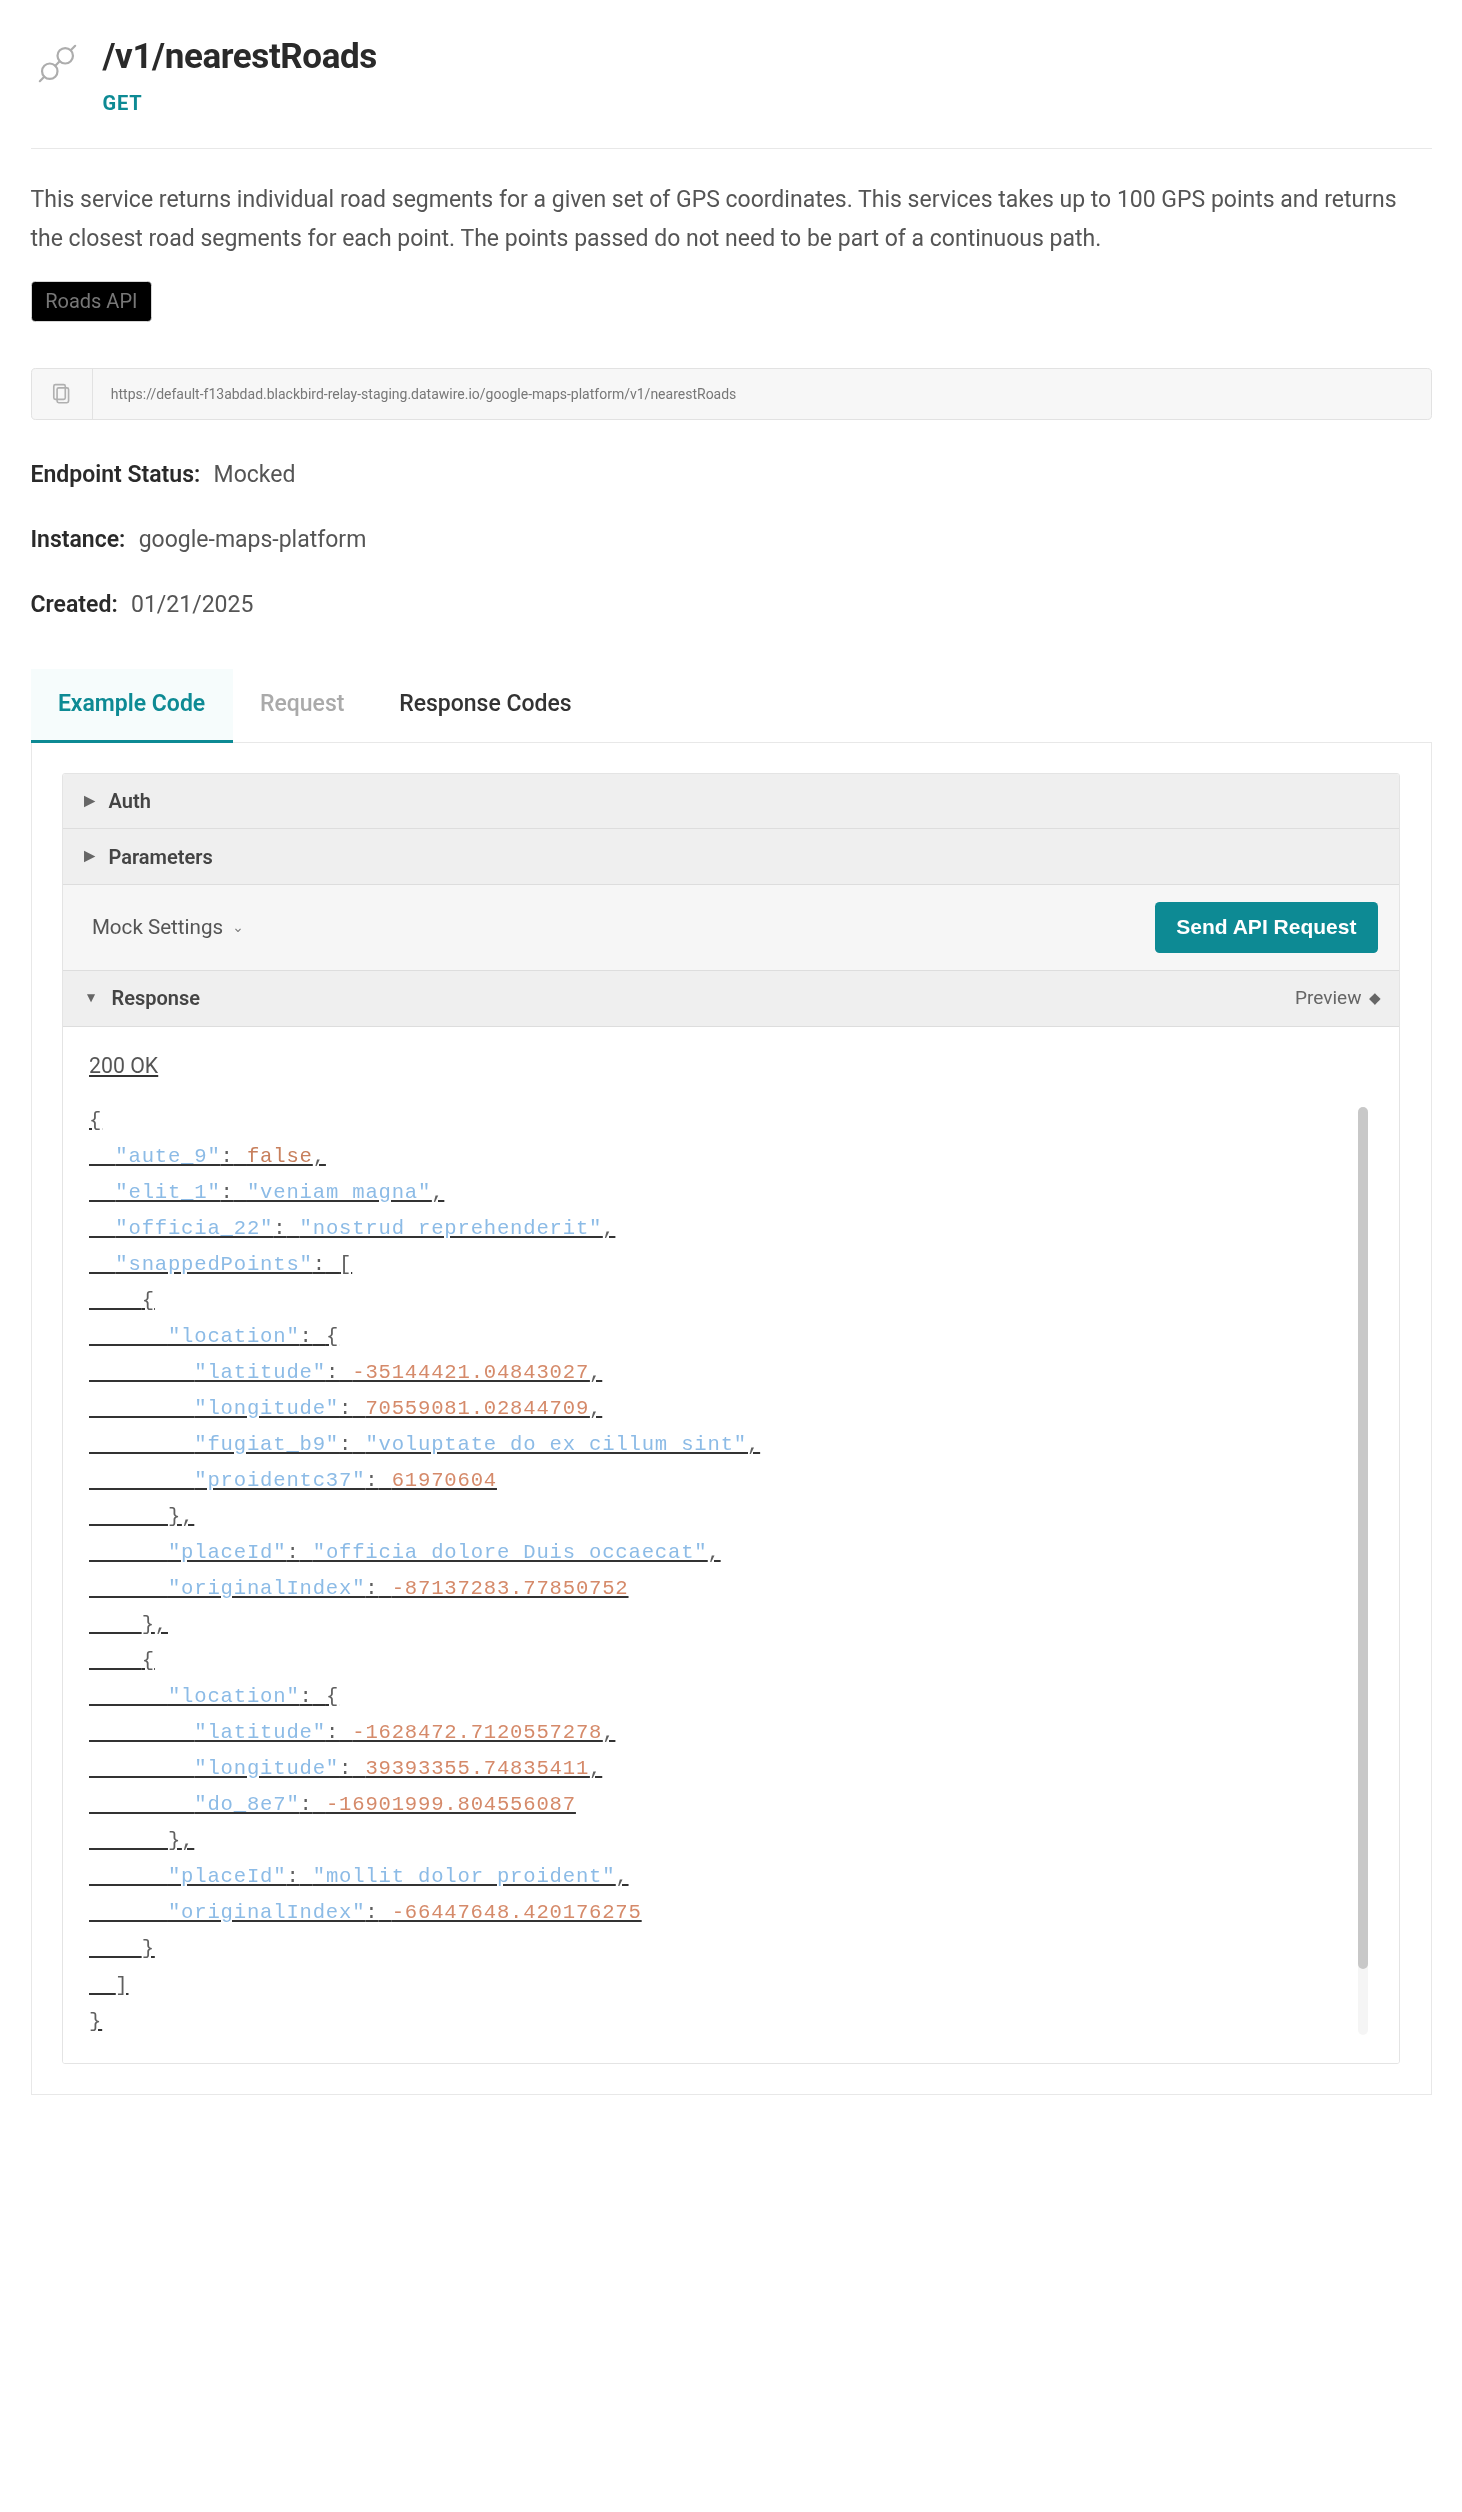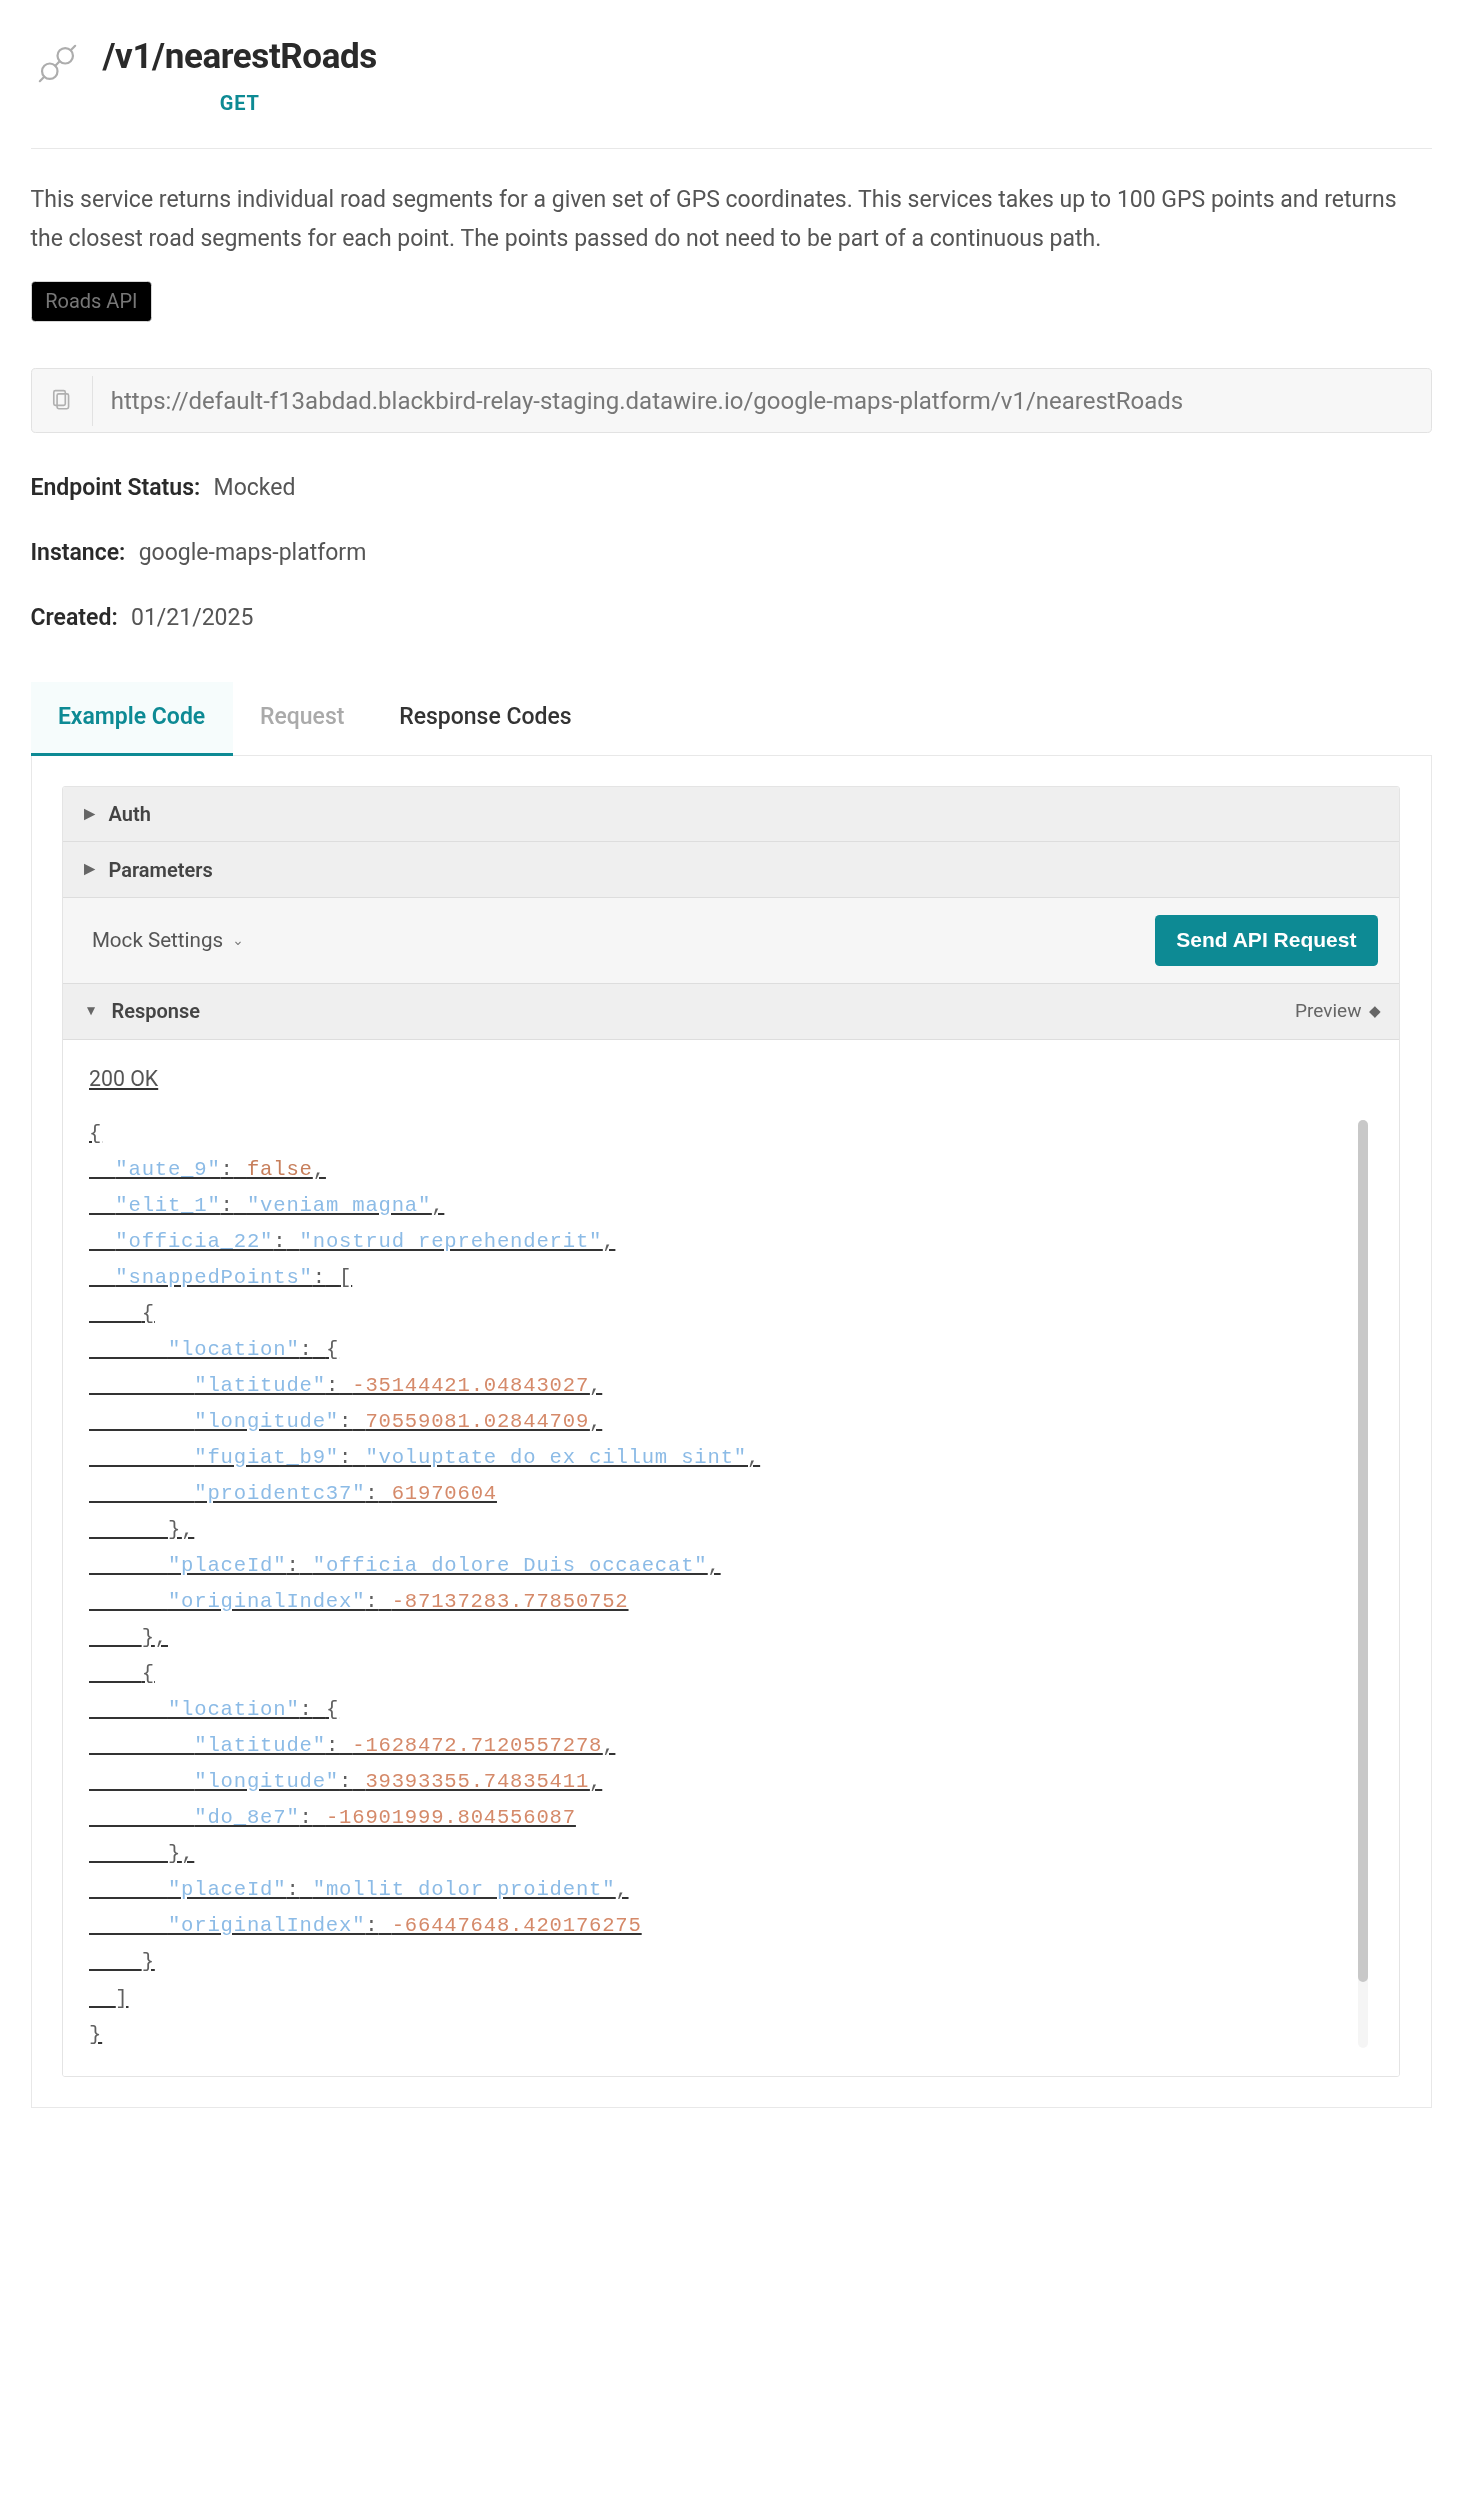--- a/index.html
+++ b/index.html
@@ -30,21 +30,20 @@
     font-weight: 700;
     color: #2a2a2a;
     letter-spacing: -0.4px;
   }
   .method-badge {
     color: #0d8a94;
     font-weight: 700;
     font-size: 20px;
     letter-spacing: 0.8px;
     margin-top: 4.6px;
-    text-align: center;
   }
   hr.divider {
     border: none;
     border-top: 1.5px solid #e8e8e8;
     margin: 7.6px 0 30.5px 0;
   }
   .description {
     color: #555;
     font-size: 23px;
     line-height: 1.7;
@@ -73,21 +72,21 @@
     padding: 13.7px 20px;
     border-right: 1.5px solid #e2e2e2;
     display: flex;
     align-items: center;
     justify-content: center;
   }
   .url-copy svg { width: 20px; height: 23px; opacity: 0.55; }
   .url-text {
     padding: 13.7px 18.3px;
     color: #777;
-    font-size: 24px;
+    font-size: 14px;
     white-space: nowrap;
     overflow: hidden;
     text-overflow: ellipsis;
   }
   .meta-line {
     margin-bottom: 30.5px;
     font-size: 23px;
     color: #333;
   }
   .meta-line .label { font-weight: 600; color: #2a2a2a; }

